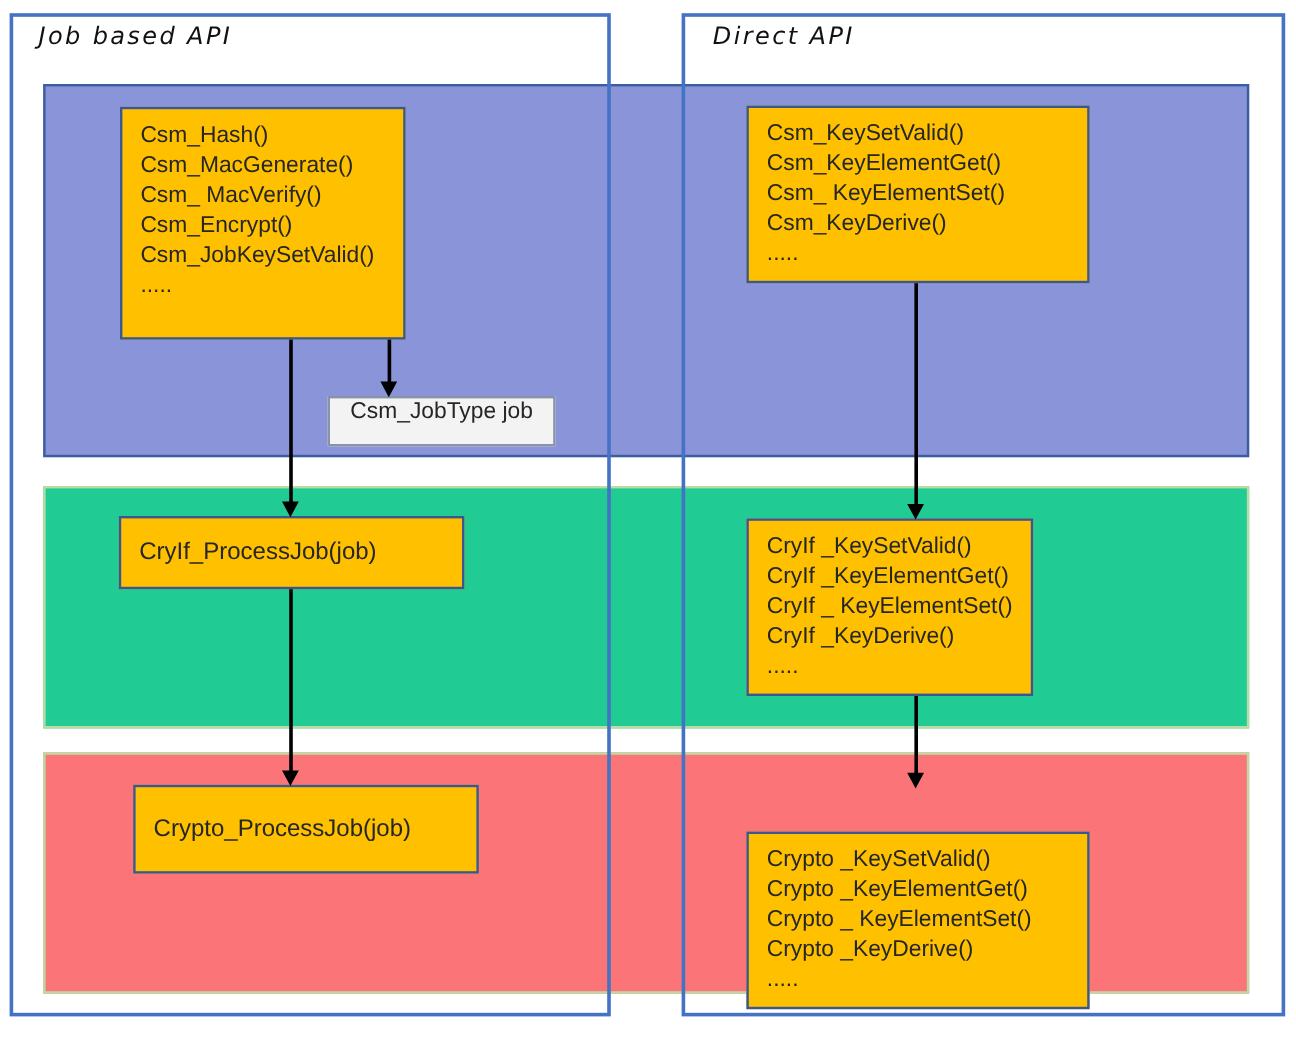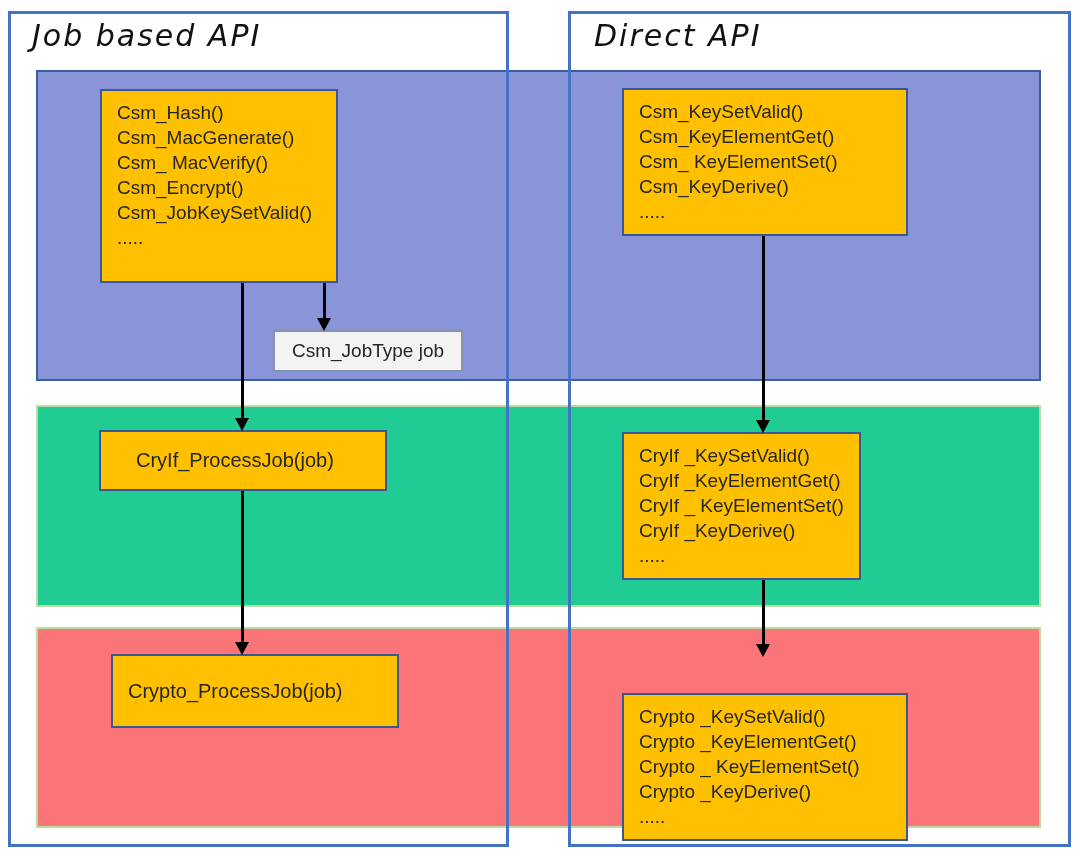--- a/index.html
+++ b/index.html
@@ -34,21 +34,21 @@
     border: 3px solid var(--frame-border, #4472C4);
     box-sizing: border-box; background: transparent;
   }
   .frame-left  { left: 8px;   width: 501px; }
   .frame-right { left: 568px; width: 503px; }
   
   .title {
     position: absolute; top: 18px;
     font-family: "DejaVu Sans", sans-serif;
     font-style: italic;
-    font-size: 30px;
+    font-size: 20px;
     letter-spacing: 2px;
     color: #111111;
     white-space: nowrap;
   }
   .title-left  { left: 32px; }
   .title-right { left: 594px; }
   
   .fbox {
     position: absolute;
     background: var(--function-box-fill, #FFC000);
@@ -57,31 +57,31 @@
     color: #262626;
     font-size: 19px;
     line-height: 25px;
     white-space: nowrap;
   }
   .fbox .line { padding-left: 15px; }
   .fbox-multi { padding-top: 9px; }
   .fbox-single { display: flex; align-items: center; font-size: 20px; }
   .box-csm-job      { left: 100px; top: 89px;  width: 238px; height: 194px; }
   .box-csm-direct   { left: 622px; top: 88px;  width: 286px; height: 148px; }
-  .box-cryif-job    { left: 99px;  top: 430px; width: 288px; height: 61px; padding-left: 20px; }
+  .box-cryif-job    { left: 99px;  top: 430px; width: 288px; height: 61px; }
   .box-cryif-direct { left: 622px; top: 432px; width: 239px; height: 148px; }
   .box-crypto-job   { left: 100px; top: 654px; width: 288px; height: 74px; margin-left: 11px; }
   .box-crypto-direct{ left: 622px; top: 656px; width: 286px; height: 148px; margin-top: 37px; }
   
   .jobtype-box {
     position: absolute; left: 273px; top: 330px; width: 190px; height: 42px;
     background: var(--job-type-fill, #F3F3F3);
     border: 2px solid var(--job-type-border, #8793A9);
     box-sizing: border-box;
-    display: flex; align-items: center; justify-content: center;
+    display: flex; align-items: flex-start; justify-content: center;
     font-size: 19px; color: #262626; white-space: nowrap;
   }
   
   .arrow { position: absolute; width: 14px; }
   .arrow .shaft {
     position: absolute; left: 5.5px; top: 0; width: 3px;
     height: calc(100% - 12px);
     background: var(--arrow-color, #000000);
   }
   .arrow .head {

